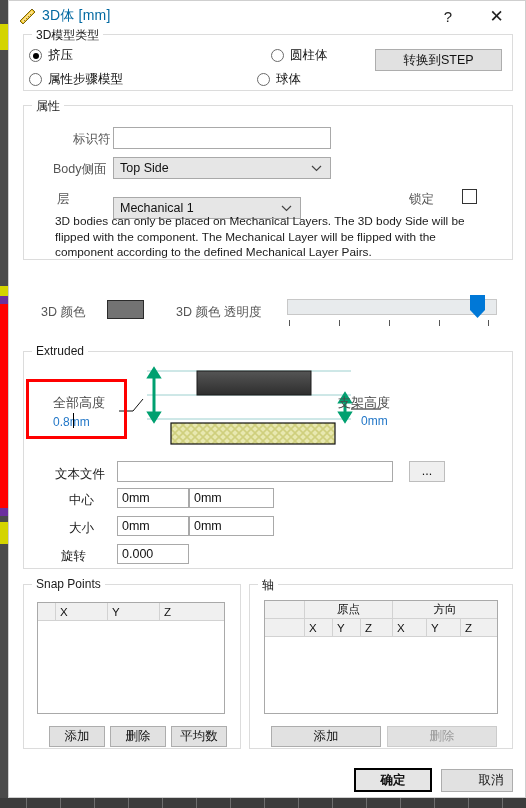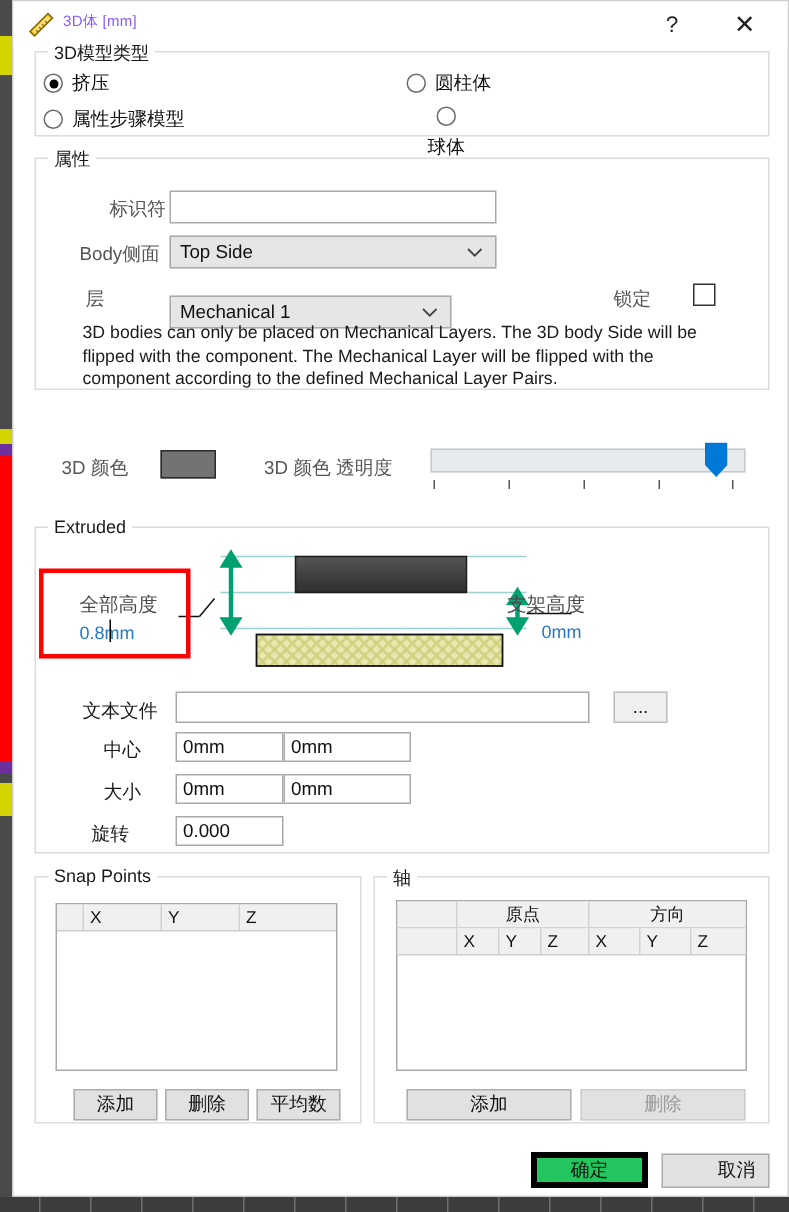--- a/index.html
+++ b/index.html
@@ -18,21 +18,21 @@
   .bg-bottom{position:absolute;left:0;bottom:0;width:526px;height:10px;background:#3c3c3c;}
   .bg-bottom i{position:absolute;bottom:0;width:1px;height:10px;background:#6e6e6e;}
 
   
   .dialog{
     position:absolute;left:8px;top:0;width:518px;height:798px;
     background:#ffffff;border:1px solid #cfcfcf;box-sizing:border-box;
   }
   .titlebar{position:relative;height:31px;background:#ffffff;}
   .title-icon{position:absolute;left:10px;top:7px;width:17px;height:17px;}
-  .title-text{position:absolute;left:33px;top:6px;font-size:10px;color:#8b5cf6;letter-spacing:.2px;}
+  .title-text{position:absolute;left:33px;top:6px;font-size:14px;color:#0369a1;letter-spacing:.2px;}
   .help-btn{position:absolute;right:57px;top:0;width:40px;height:31px;
     display:flex;align-items:center;justify-content:center;font-size:15px;color:#222;}
   .close-btn{position:absolute;right:6px;top:0;width:45px;height:31px;
     display:flex;align-items:center;justify-content:center;font-size:17px;color:#222;font-weight:300;}
 
   
   .gb{position:absolute;border:1px solid #dcdcdc;box-sizing:border-box;background:transparent;}
   .gb-legend{position:absolute;top:-8px;left:8px;background:#ffffff;padding:0 4px;
     font-size:12px;color:#1a1a1a;white-space:nowrap;}
 
@@ -45,21 +45,21 @@
     background:#fff;box-sizing:border-box;position:relative;flex:none;}
   .radio.sel .dot:after{content:"";position:absolute;left:2.5px;top:2.5px;width:6px;height:6px;
     border-radius:50%;background:#000;}
   .radio span{font-size:12.5px;color:#111;white-space:nowrap;}
 
   
   .btn{position:absolute;box-sizing:border-box;border:1px solid #adadad;background:#e1e1e1;
     display:flex;align-items:center;justify-content:center;font-size:12.5px;color:#111;
     white-space:nowrap;}
   .btn.disabled{color:#9a9a9a;background:#e1e1e1;border-color:#cccccc;}
-  .btn.primary{border:4px solid #000000;background:#22c55e;}
+  .btn.primary{border:2px solid #000000;background:#e5e5e5;font-weight:bold;}
   .btn.flat{background:#efefef;border:1px solid #bdbdbd;}
 
   
   .inp{position:absolute;box-sizing:border-box;border:1px solid #a9a9a9;background:#fff;
     font-size:12.5px;color:#111;display:flex;align-items:center;padding:0 4px;}
   .combo{position:absolute;box-sizing:border-box;border:1px solid #a9a9a9;background:#e6e6e6;
     display:flex;align-items:center;padding:0 6px;font-size:12.5px;color:#111;}
   .combo .chev{position:absolute;right:8px;top:50%;transform:translateY(-50%);}
   .cbox{position:absolute;width:15px;height:15px;border:1.5px solid #333;background:#fff;box-sizing:border-box;}
 
@@ -136,24 +136,25 @@
       <span>挤压</span>
     </div>
     <div class="radio" style="left:20px;top:70px;">
       <span class="dot"></span>
       <span>属性步骤模型</span>
     </div>
     <div class="radio" style="left:262px;top:46px;">
       <span class="dot"></span>
       <span>圆柱体</span>
     </div>
-    <div class="radio" style="left:276px;top:70px;flex-direction:column;">
+    <div class="radio" style="left:248px;top:70px;">
       <span class="dot"></span>
       <span>球体</span>
     </div>
+    <div class="btn" style="left:366px;top:48px;width:127px;height:22px;">转换到STEP</div>
 
     <div class="gb" style="left:14px;top:104px;width:490px;height:155px;">
       <span class="gb-legend">属性</span>
     </div>
     <span class="lbl" style="left:64px;top:130px;">标识符</span>
     <div class="inp" style="left:104px;top:126px;width:218px;height:22px;"></div>
 
     <span class="lbl" style="left:44px;top:160px;">Body侧面</span>
     <div class="combo" style="left:104px;top:156px;width:218px;height:22px;">
       <span>Top Side</span>

